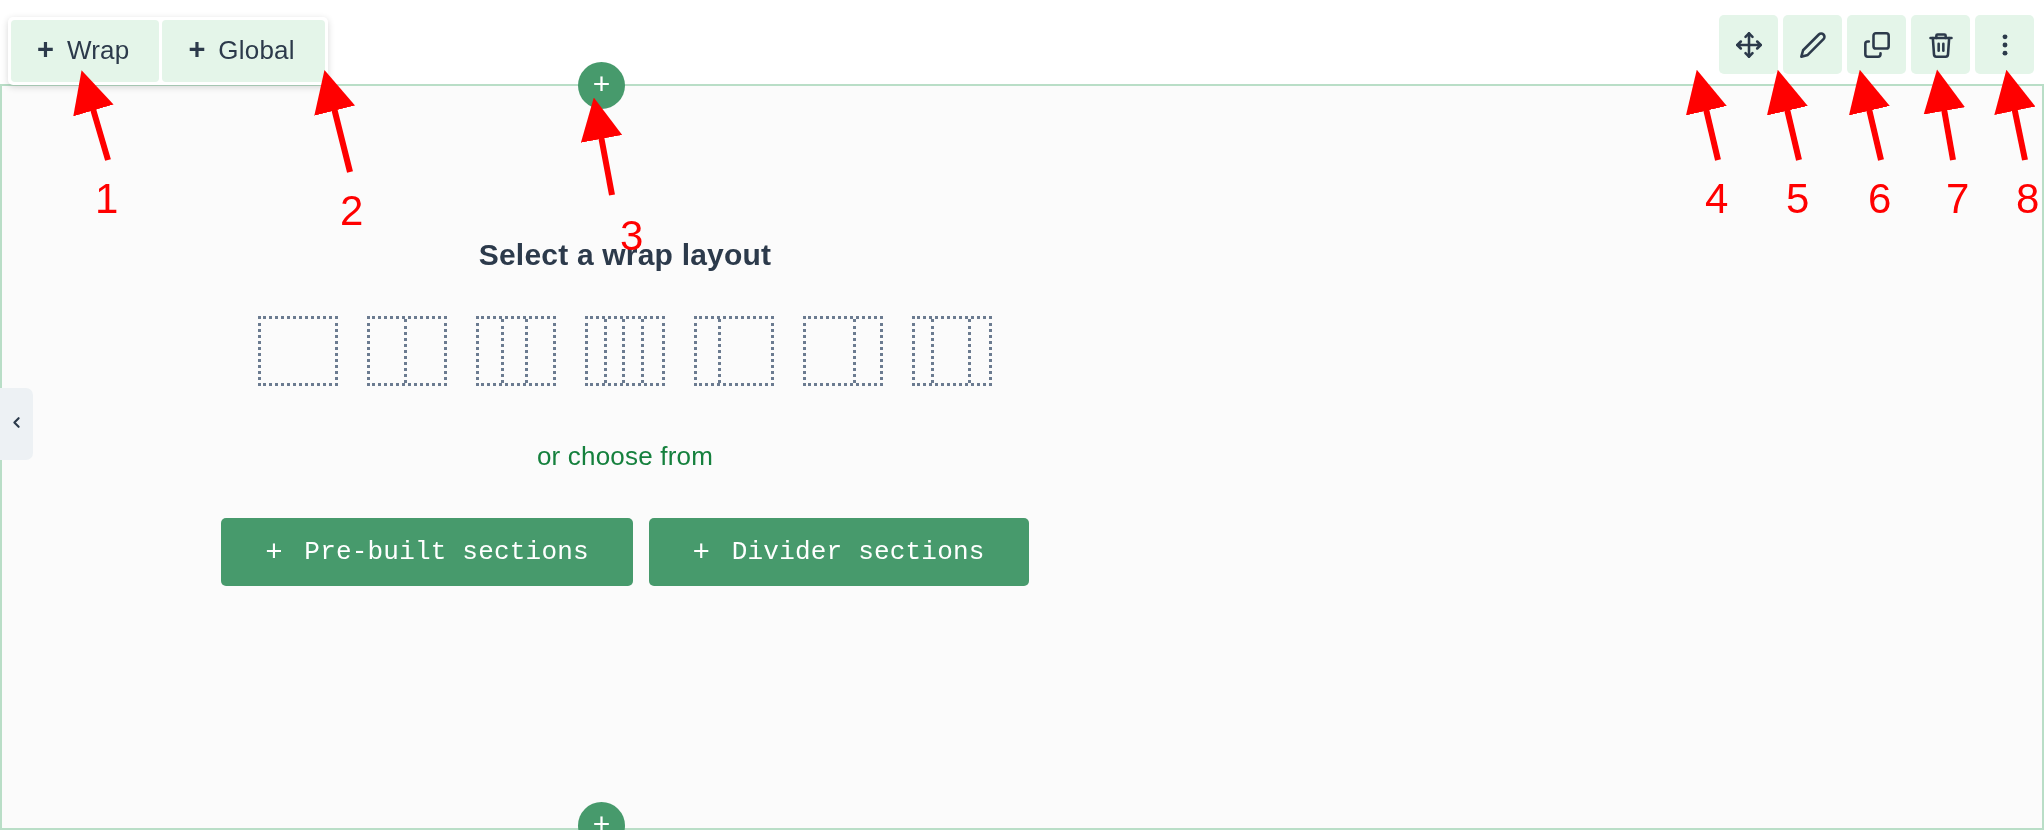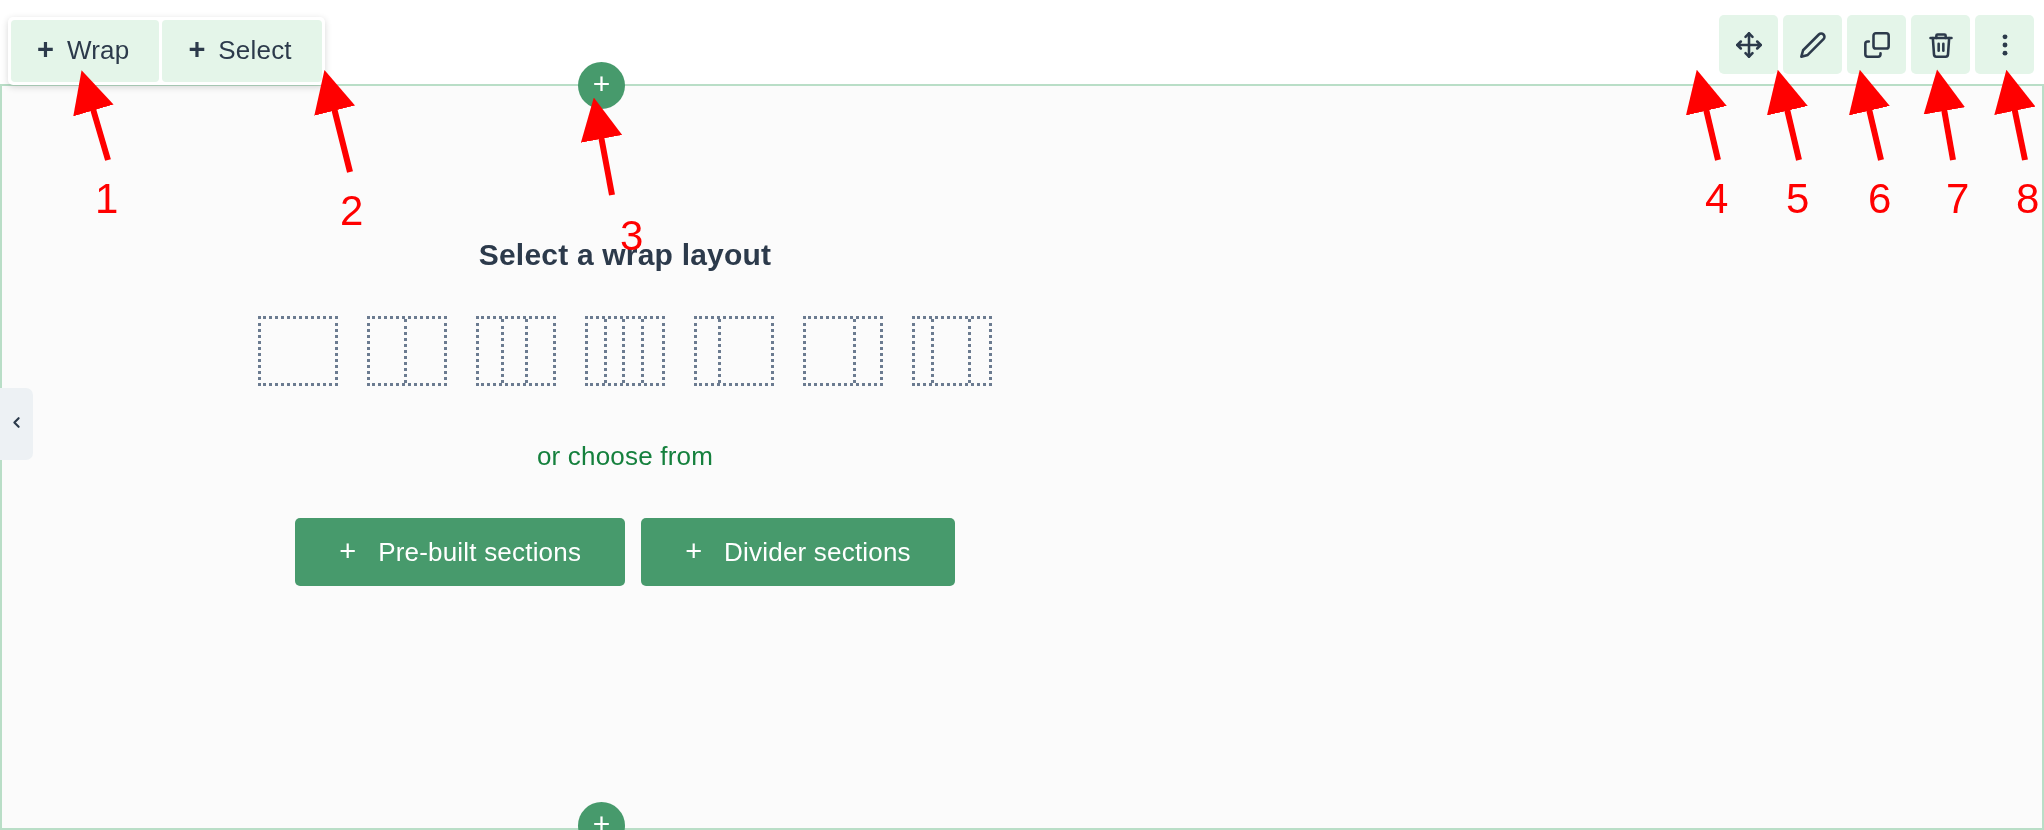--- a/index.html
+++ b/index.html
@@ -128,21 +128,21 @@
   }
   .cta-btn{
     display:flex; align-items:center; justify-content:center; gap:22px;
     background:#479a6c; border:none;
     height:68px; padding:0 44px;
     border-radius:5px;
     cursor:pointer;
     font-family:"Liberation Sans", sans-serif;
   }
   .cta-btn .plus{ color:#fff; font-size:29px; font-weight:500; line-height:1; margin-top:-2px;}
-  .cta-btn .lbl{ color:#fff; font-size:26px; letter-spacing:.2px; }
+  .cta-btn .lbl{ color:#fff; font-size:26px; letter-spacing:.2px;font-family:Liberation Mono, monospace; }
 
   
   .anno-num{
     position:absolute;
     color:#ff0000; font-size:42px;
     font-family:"Liberation Sans", sans-serif;
     z-index:40; line-height:1;
   }
   .anno-arrow{ position:absolute; z-index:40; }
 </style>
@@ -162,21 +162,21 @@
     </span>
   </button>
 
   <div class="tab-group">
     <button class="tab-btn">
       <span class="plus">+</span>
       <span class="lbl">Wrap</span>
     </button>
     <button class="tab-btn">
       <span class="plus">+</span>
-      <span class="lbl">Select</span>
+      <span class="lbl">Global</span>
     </button>
   </div>
 
   <div class="toolbar">
     <button class="tool-btn">
       <span>
         <svg viewBox="0 0 24 24" fill="none" stroke="#2c3a4b" stroke-width="2.2" stroke-linecap="round" stroke-linejoin="round">
           <polyline points="5 9 2 12 5 15"></polyline>
           <polyline points="9 5 12 2 15 5"></polyline>
           <polyline points="15 19 12 22 9 19"></polyline>

